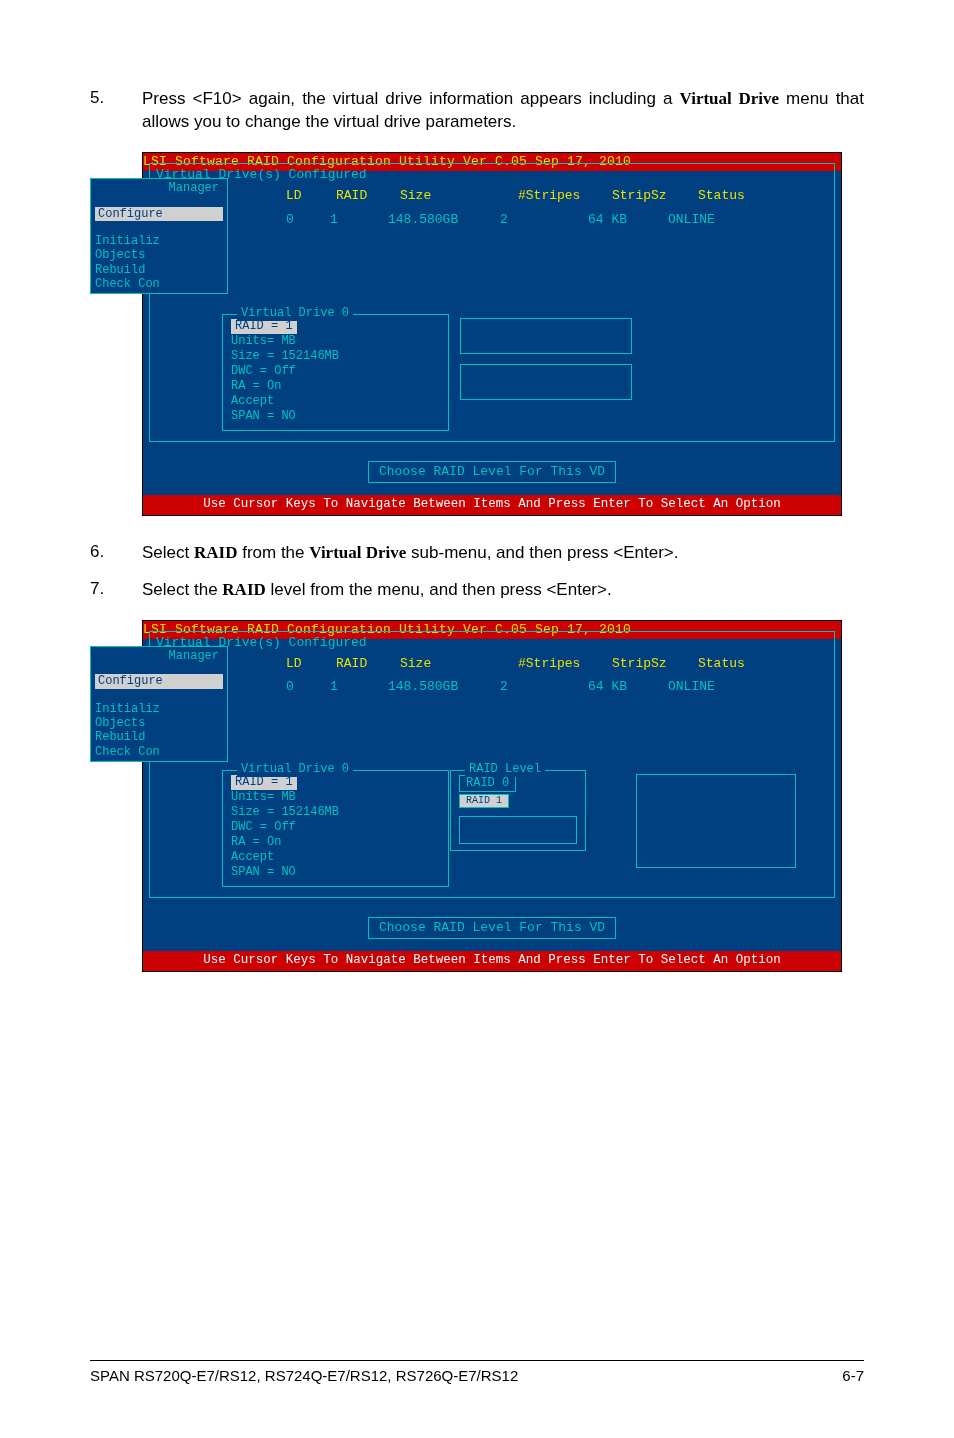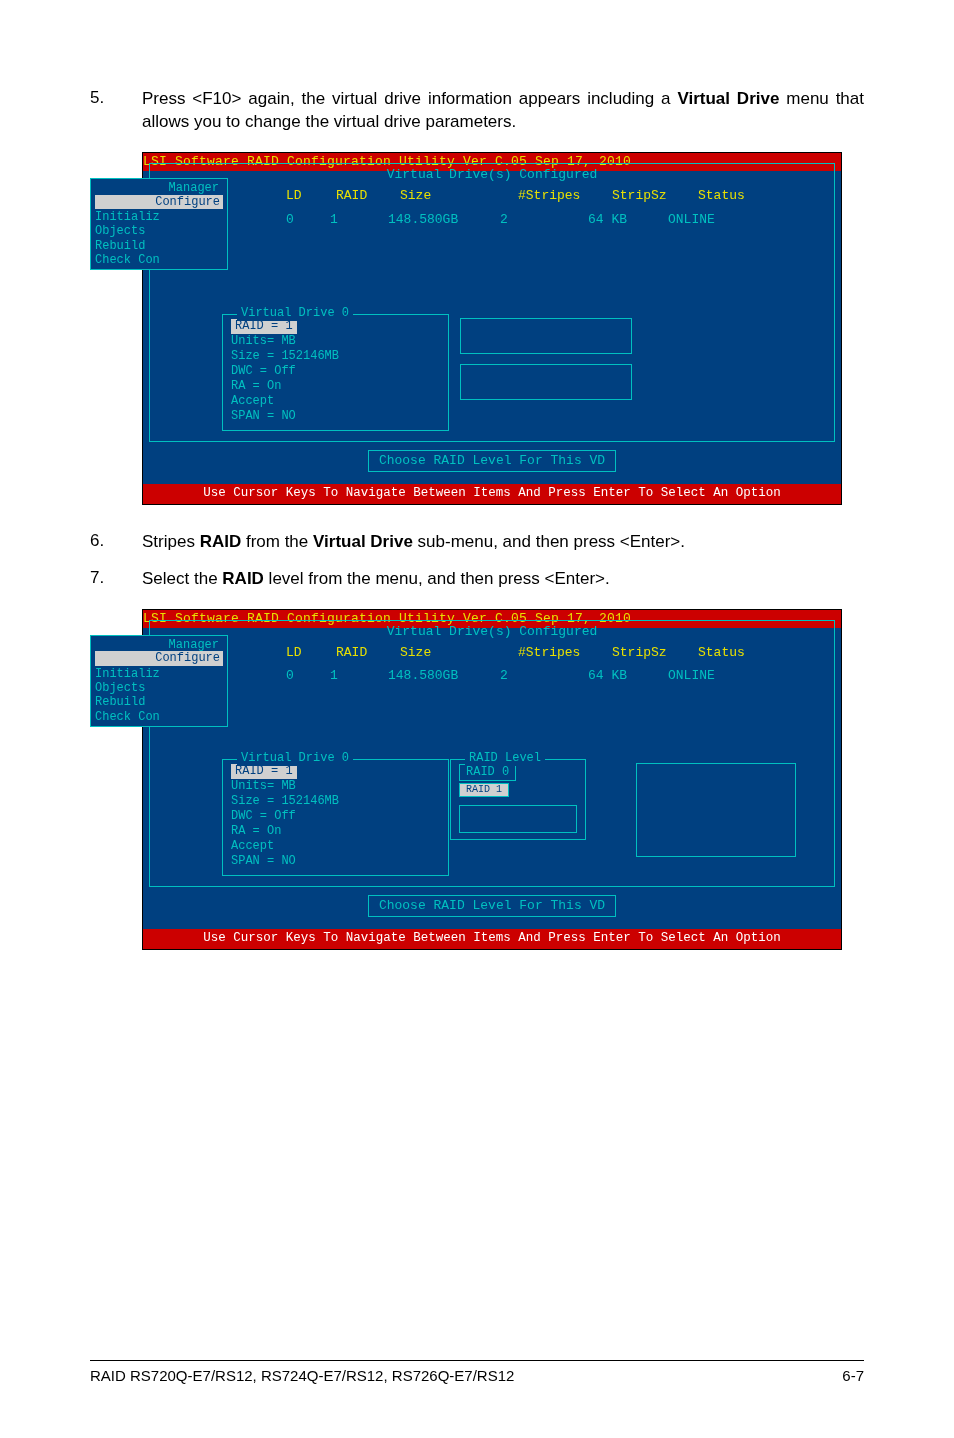--- a/index.html
+++ b/index.html
@@ -39,21 +39,21 @@
   .num {
     width: 52px;
     flex: 0 0 52px;
     font-size: 17px;
   }
   .step-body {
     flex: 1;
     font-size: 17px;
     line-height: 1.35;
   }
-  .step-body b { font-weight: 700; }
+  .step-body b { font-weight: 700; font-family: Liberation Serif, serif; }
   .justify { text-align: justify; }
 
   
   .bios-wrap { margin: 18px 0 26px 52px; }
   .bios {
     width: 700px;
     font-family: var(--mono);
     font-size: 13px;
     color: var(--bios-white);
     background: var(--bios-blue);
@@ -62,21 +62,21 @@
   }
   .bios .titlebar {
     background: var(--bios-red);
     color: var(--bios-yellow);
     text-align: left;
     padding: 1px 0;
     letter-spacing: 0.2px;
   }
   .bios .subtitle {
     color: var(--bios-cyan);
-    text-align: center;
+    text-align: left;
     margin-top: -1px;
     padding-bottom: 2px;
   }
   .bios .inner {
     padding: 0 6px 6px 6px;
     position: relative;
   }
   
   .vd-frame {
     border: 1px solid var(--bios-cyan);
@@ -113,22 +113,21 @@
     color: var(--bios-cyan);
     text-align: right;
     padding-right: 4px;
     margin-bottom: -2px;
   }
   .hl {
     background: var(--bios-white);
     color: var(--bios-blue);
     display: block;
     padding: 0 3px;
-    margin: 1px 0;
-    text-align: right;
+    margin: 13px 0;
   }
   .left-menu div { white-space: nowrap; overflow: hidden; }
 
   .mid-area {
     position: relative;
     margin-left: 66px;
     margin-top: 16px;
     padding-bottom: 6px;
   }
   .mini-frame {
@@ -190,21 +189,21 @@
   }
   .right-box {
     border: 1px solid var(--bios-cyan);
     width: 172px;
     height: 36px;
     margin-top: 10px;
   }
 
   .bottom-prompt {
     text-align: center;
-    margin: 8px 0 6px 0;
+    margin: 19px 0 6px 0;
   }
   .prompt-box {
     border: 1px solid var(--bios-cyan);
     color: var(--bios-cyan);
     display: inline-block;
     padding: 2px 10px;
   }
   .footbar {
     background: var(--bios-red);
     color: #ffffff;
@@ -300,21 +299,21 @@
       </div>
       <div class="footbar">Use Cursor Keys To Navigate Between Items And Press Enter To Select An Option</div>
     </div>
   </div>
 
   <ol class="steps">
 
     <li class="step">
       <div class="num">6.</div>
       <div class="step-body">
-        <span>Stripes </span><b>RAID</b><span> from the </span><b>Virtual Drive</b><span> sub-menu, and then press &lt;Enter&gt;.</span>
+        <span>Select </span><b>RAID</b><span> from the </span><b>Virtual Drive</b><span> sub-menu, and then press &lt;Enter&gt;.</span>
       </div>
     </li>
 
     <li class="step">
       <div class="num">7.</div>
       <div class="step-body">
         <span>Select the </span><b>RAID</b><span> level from the menu, and then press &lt;Enter&gt;.</span>
       </div>
     </li>
   </ol>
@@ -381,16 +380,16 @@
 
         <div class="bottom-prompt">
           <span class="prompt-box">Choose RAID Level For This VD</span>
         </div>
       </div>
       <div class="footbar">Use Cursor Keys To Navigate Between Items And Press Enter To Select An Option</div>
     </div>
   </div>
 
   <div class="page-footer">
-    <span>RAID RS720Q-E7/RS12, RS724Q-E7/RS12, RS726Q-E7/RS12</span>
+    <span>SPAN RS720Q-E7/RS12, RS724Q-E7/RS12, RS726Q-E7/RS12</span>
     <span>6-7</span>
   </div>
 </div>
 
 </body></html>

